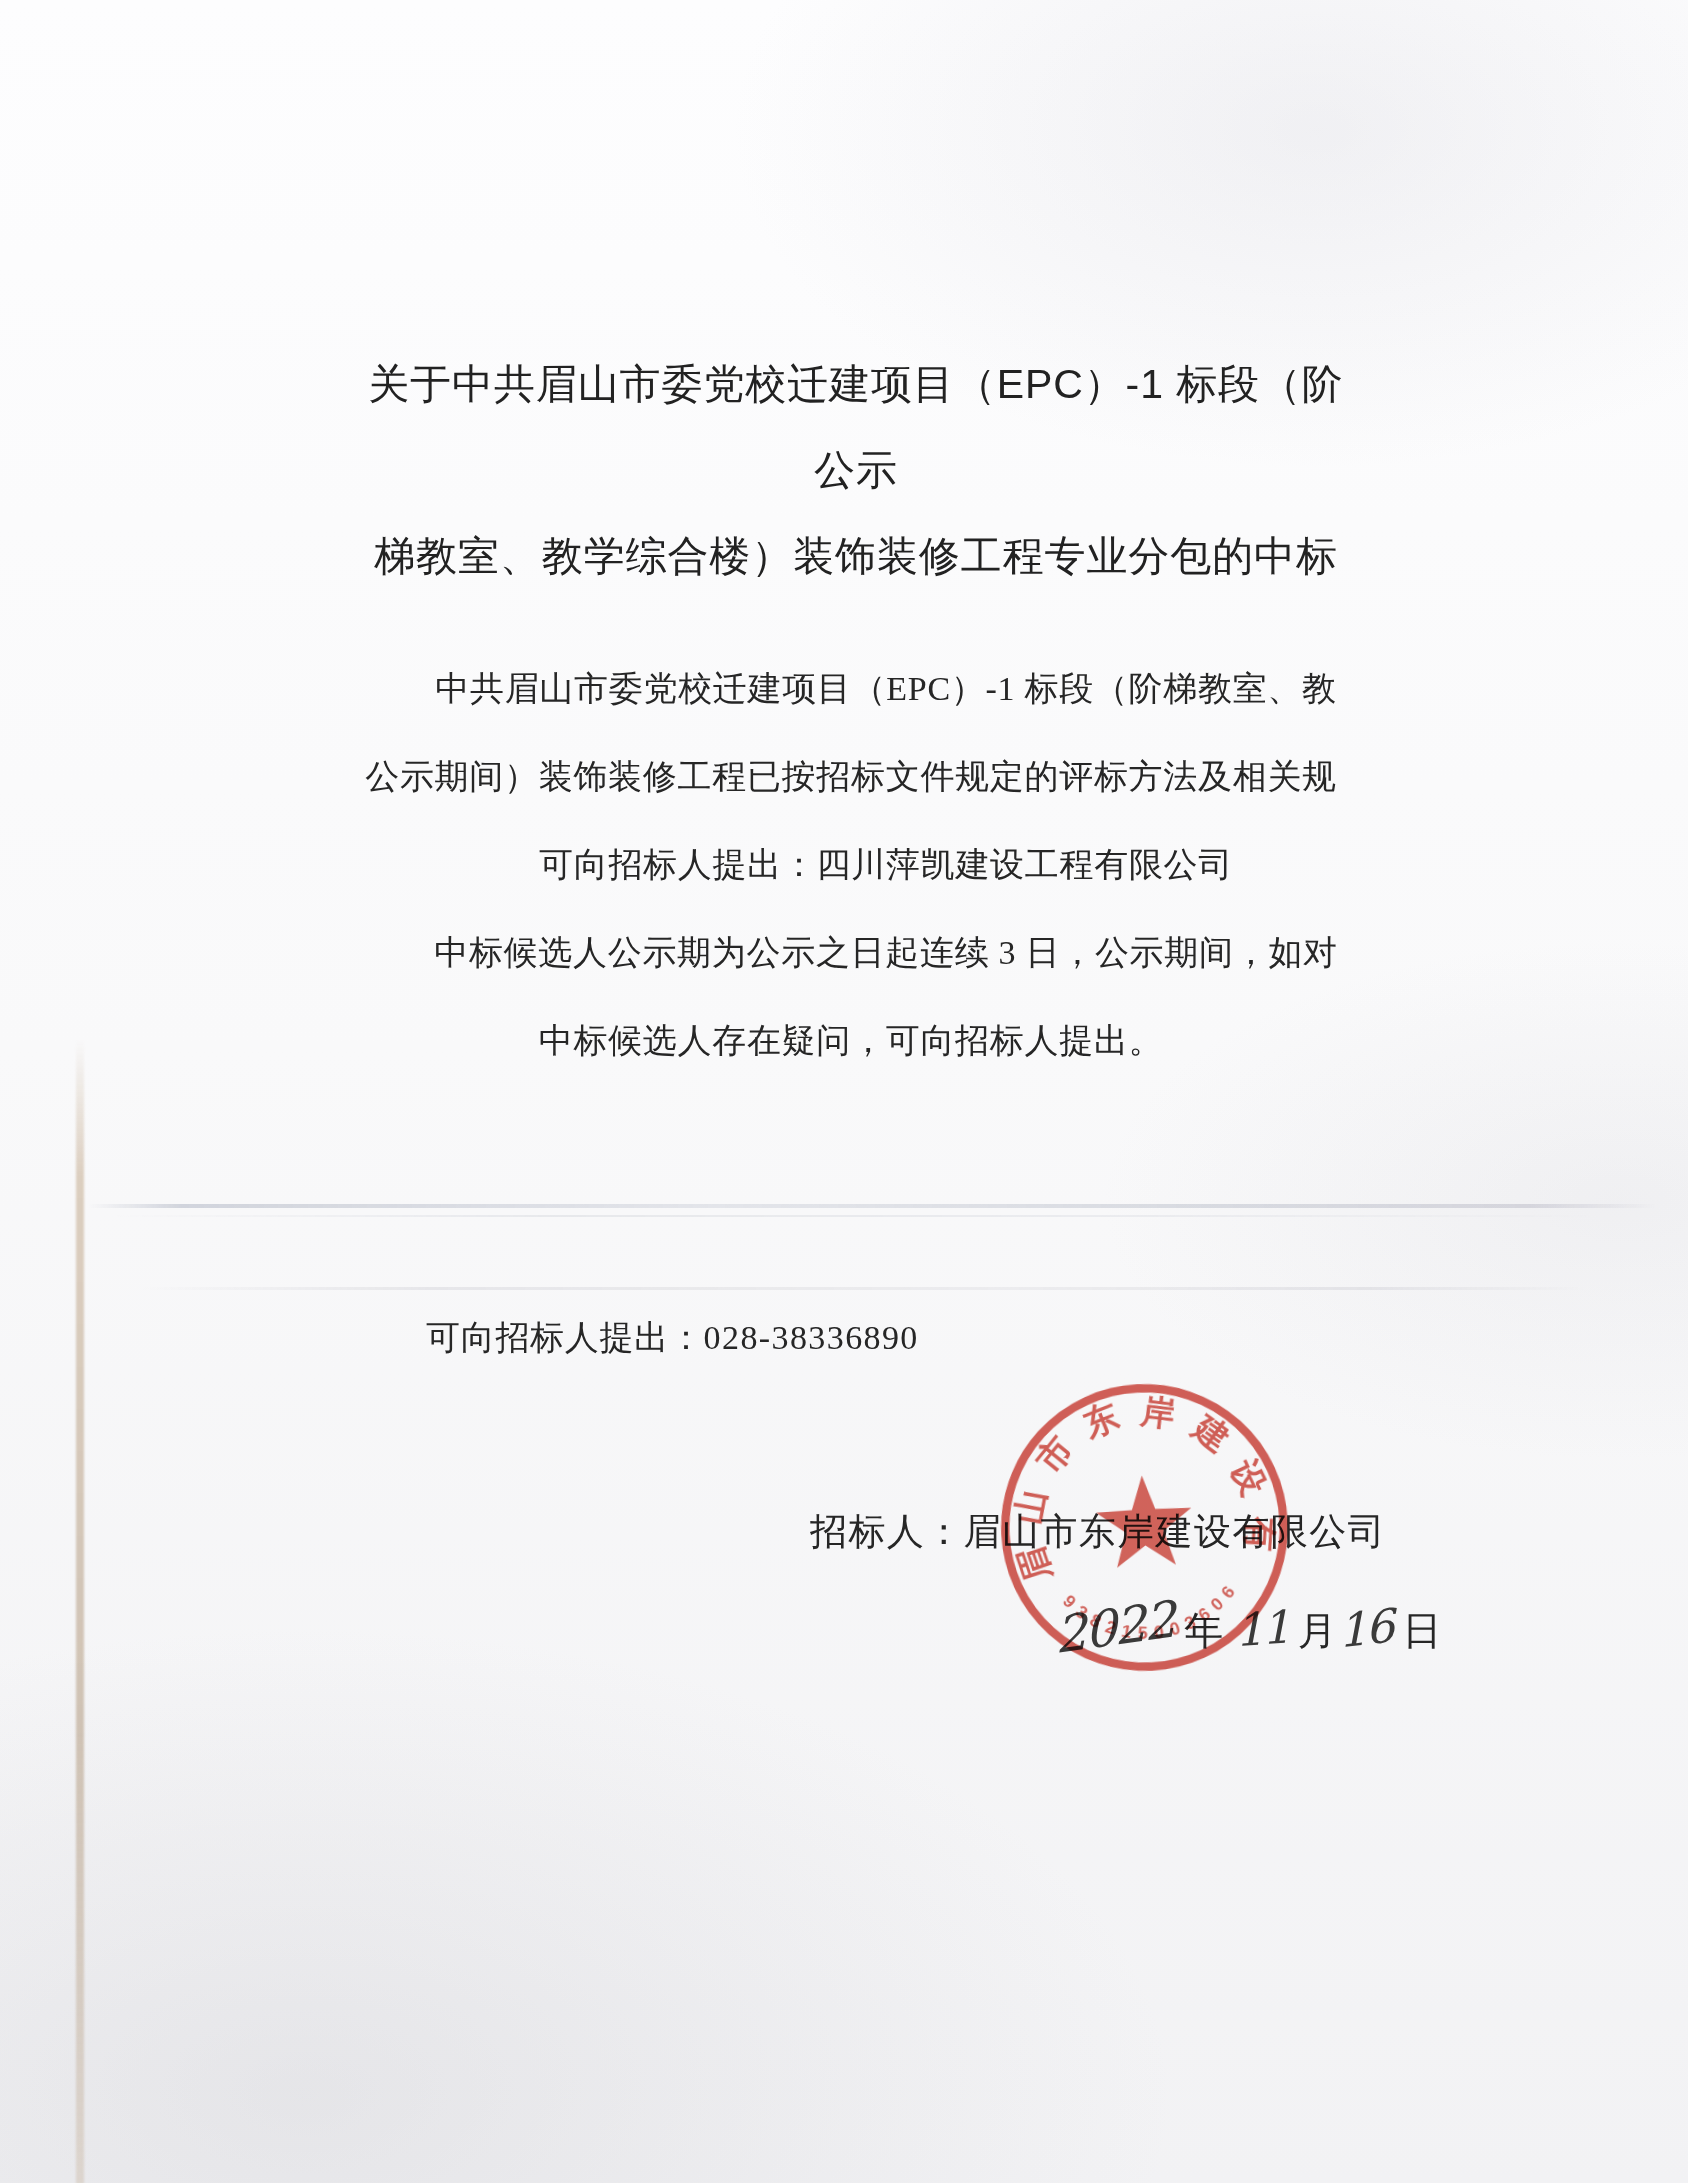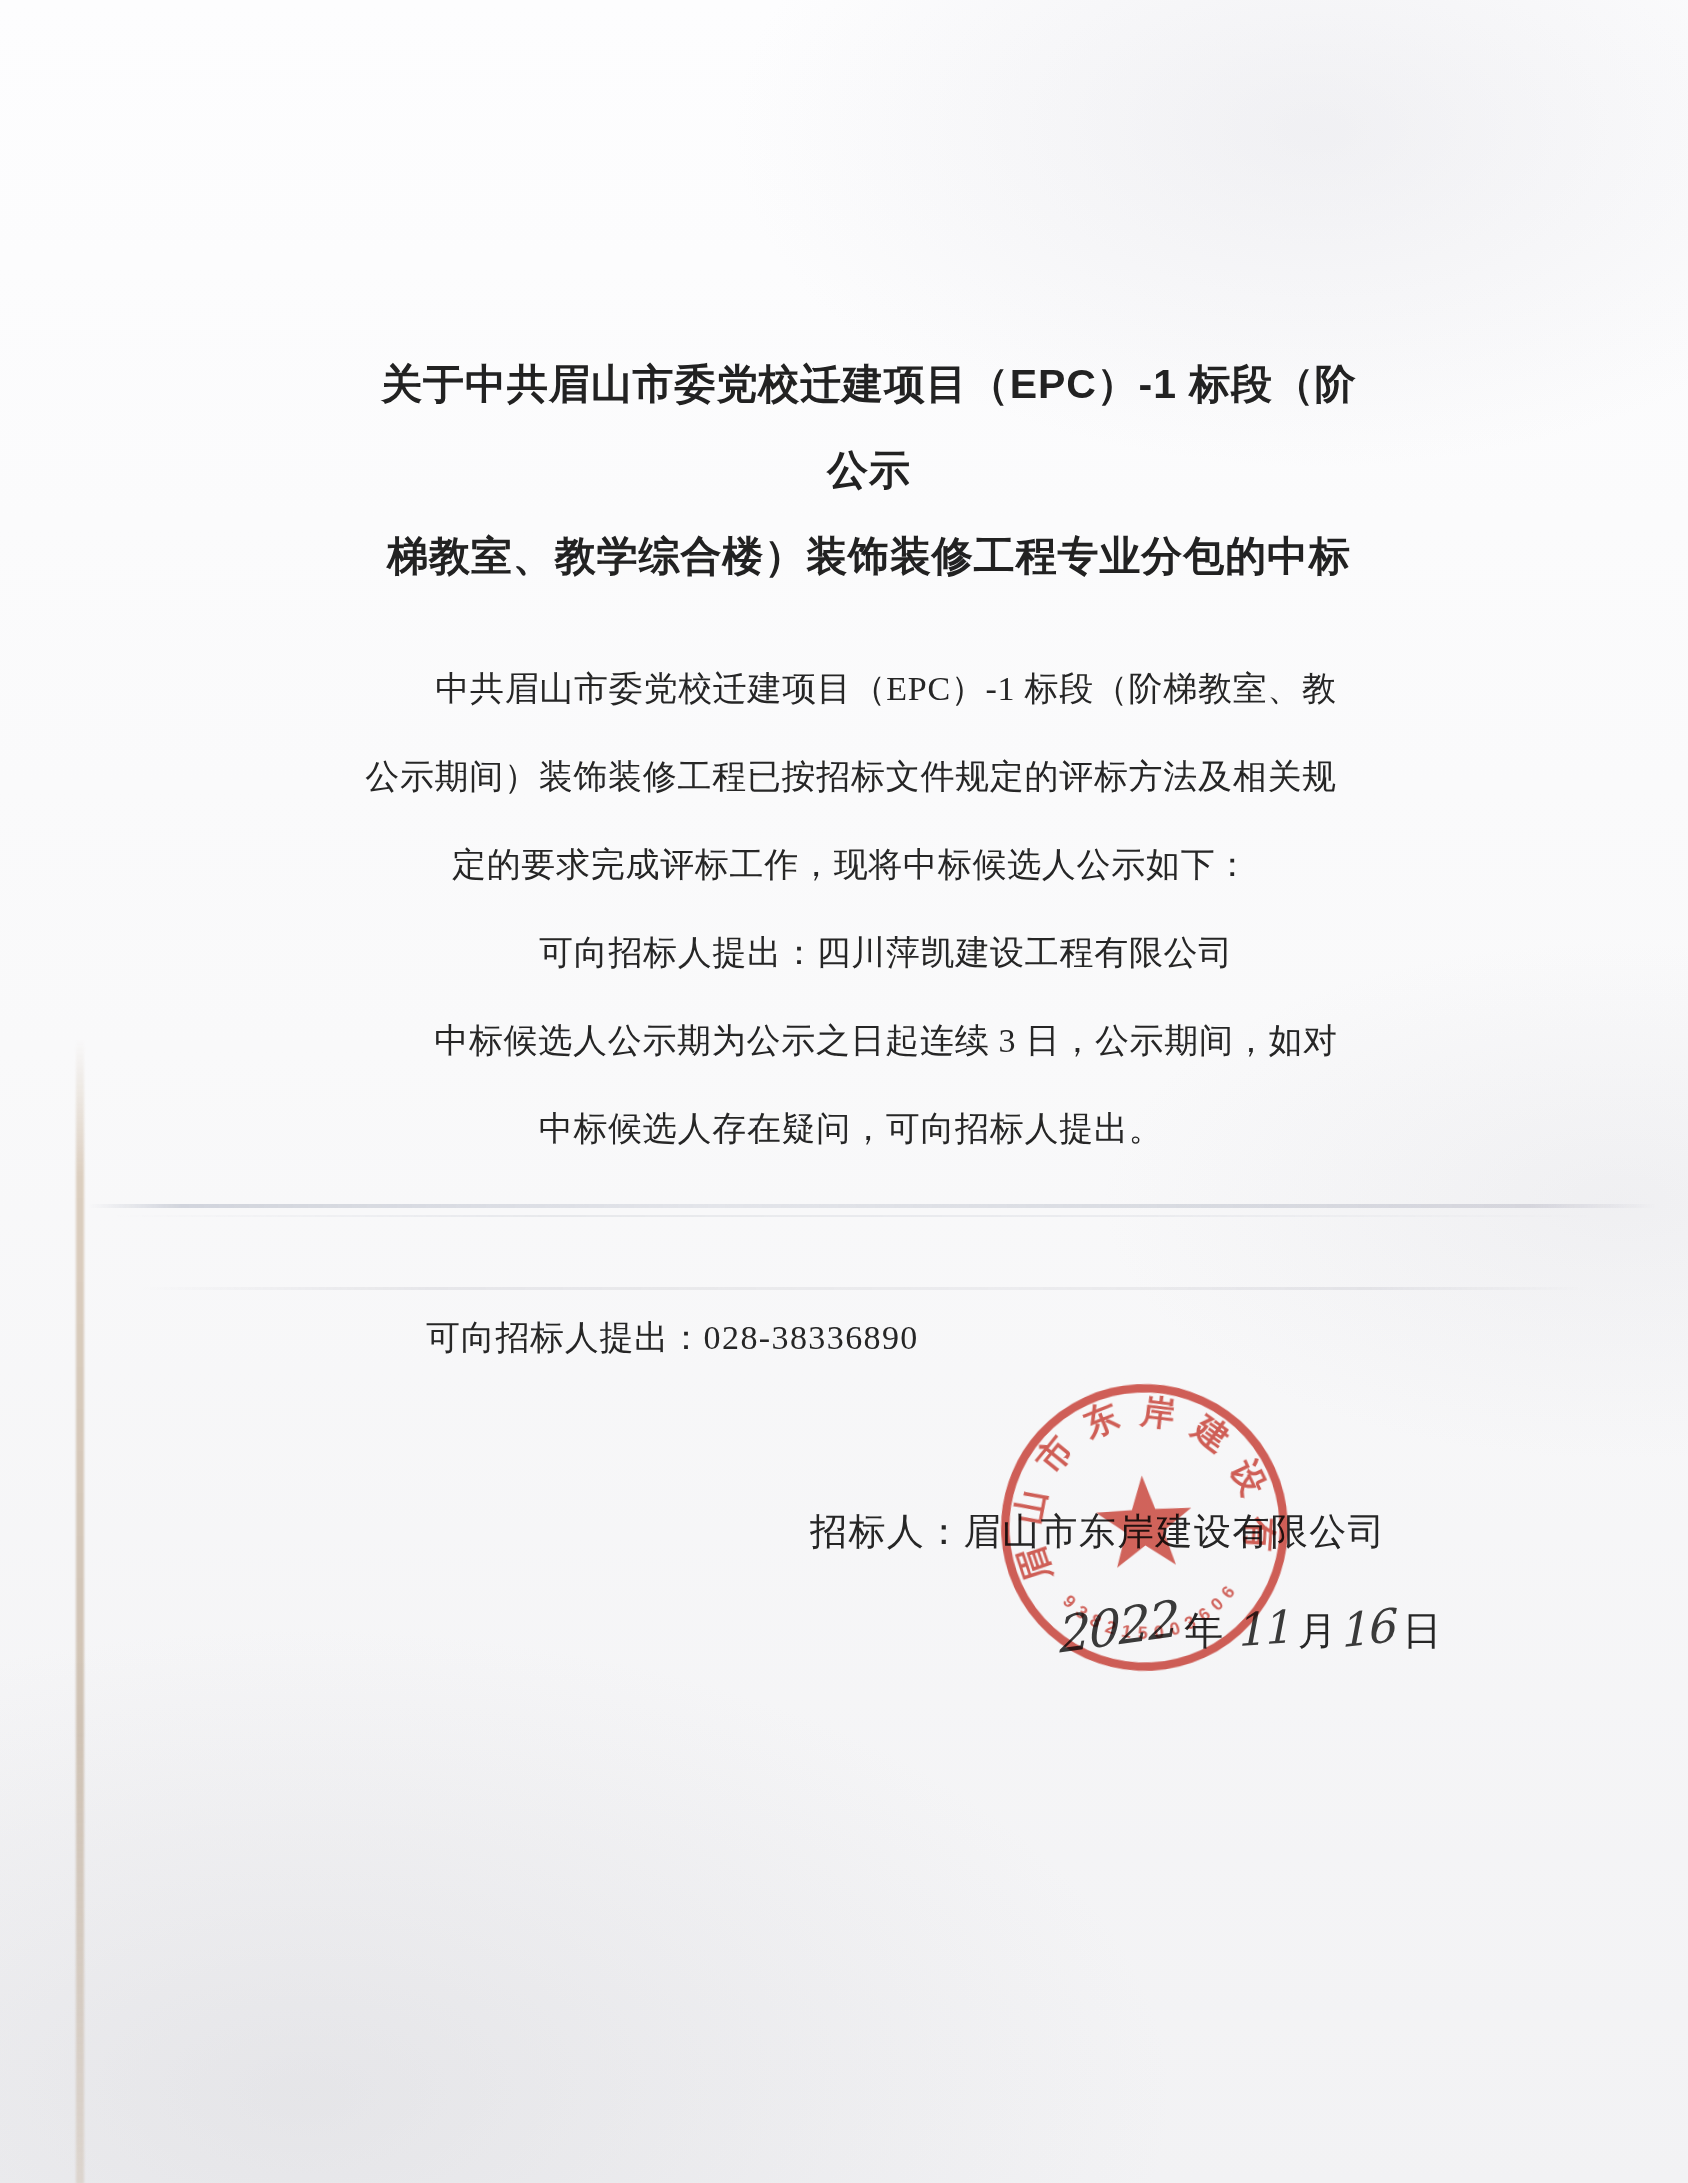--- a/index.html
+++ b/index.html
@@ -33,25 +33,25 @@
     background:linear-gradient(90deg,transparent,rgba(130,140,160,0.14) 30%,rgba(130,140,160,0.10) 70%,transparent);
     filter:blur(0.5px);
   }
   .crease2{
     position:absolute;left:139px;top:1287px;width:1447px;height:2.8px;
     background:linear-gradient(90deg,transparent,rgba(140,140,155,0.16) 20%,rgba(140,140,155,0.10) 60%,rgba(140,140,155,0.16) 85%,transparent);
     filter:blur(0.6px);
   }
 
   .title{
-    position:absolute;left:368px;top:341px;width:1002px;
+    position:absolute;left:355px;top:341px;width:1002px;
     margin:0;
     text-align:center;
     font-family:"Liberation Sans", sans-serif;
-    font-weight:700;
+    font-weight:400;
     font-size:41px;line-height:86px;
     letter-spacing:0.9px;
     color:#222;
   }
   .title .tline{display:block;white-space:nowrap;}
 
   .bodytext{
     position:absolute;left:355px;top:645px;width:992px;
     font-size:34px;line-height:88px;letter-spacing:0.7px;text-align:center;
   }
@@ -114,21 +114,20 @@
 
   <h1 class="title">
     <span class="tline">关于中共眉山市委党校迁建项目（EPC）-1 标段（阶</span>
     <span class="tline">公示</span>
     <span class="tline">梯教室、教学综合楼）装饰装修工程专业分包的中标</span>
   </h1>
 
   <div class="bodytext">
     <div class="bline indent">中共眉山市委党校迁建项目（EPC）-1 标段（阶梯教室、教</div>
     <div class="bline">公示期间）装饰装修工程已按招标文件规定的评标方法及相关规</div>
-    <div class="bline">定的要求完成评标工作，现将中标候选人公示如下：</div>
     <div class="bline indent">可向招标人提出：四川萍凯建设工程有限公司</div>
     <div class="bline indent">中标候选人公示期为公示之日起连续 3 日，公示期间，如对</div>
     <div class="bline">中标候选人存在疑问，可向招标人提出。</div>
   </div>
 
   <div class="contact">
     <span>可向招标人提出：</span><span class="phone">028-38336890</span>
   </div>
 
   <div class="signature">

